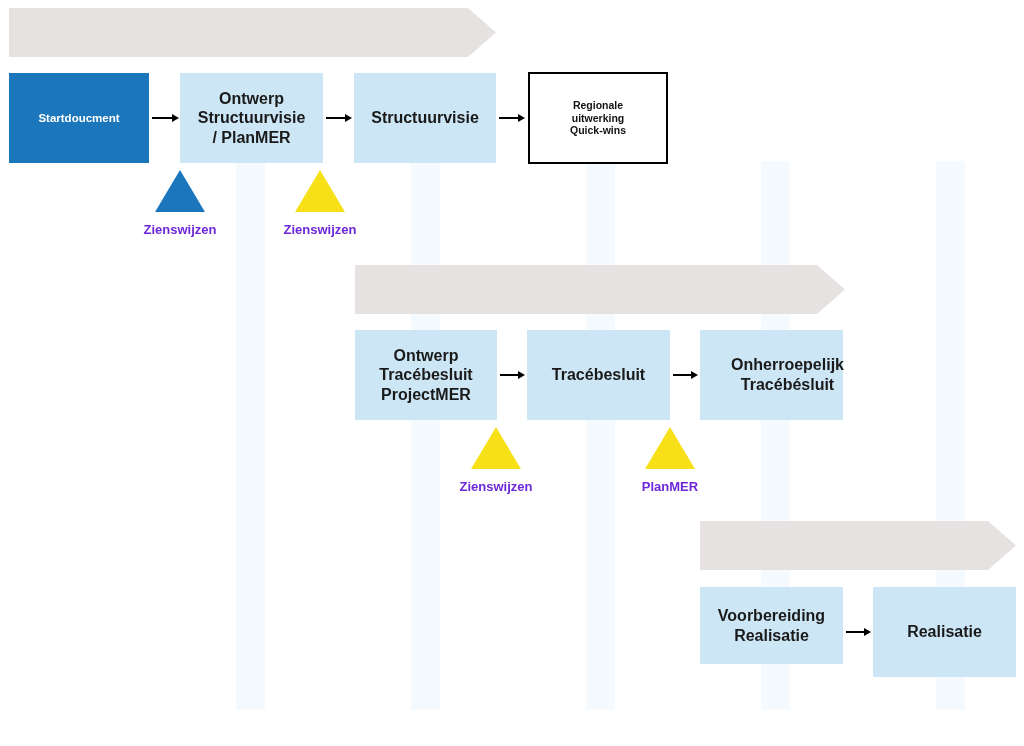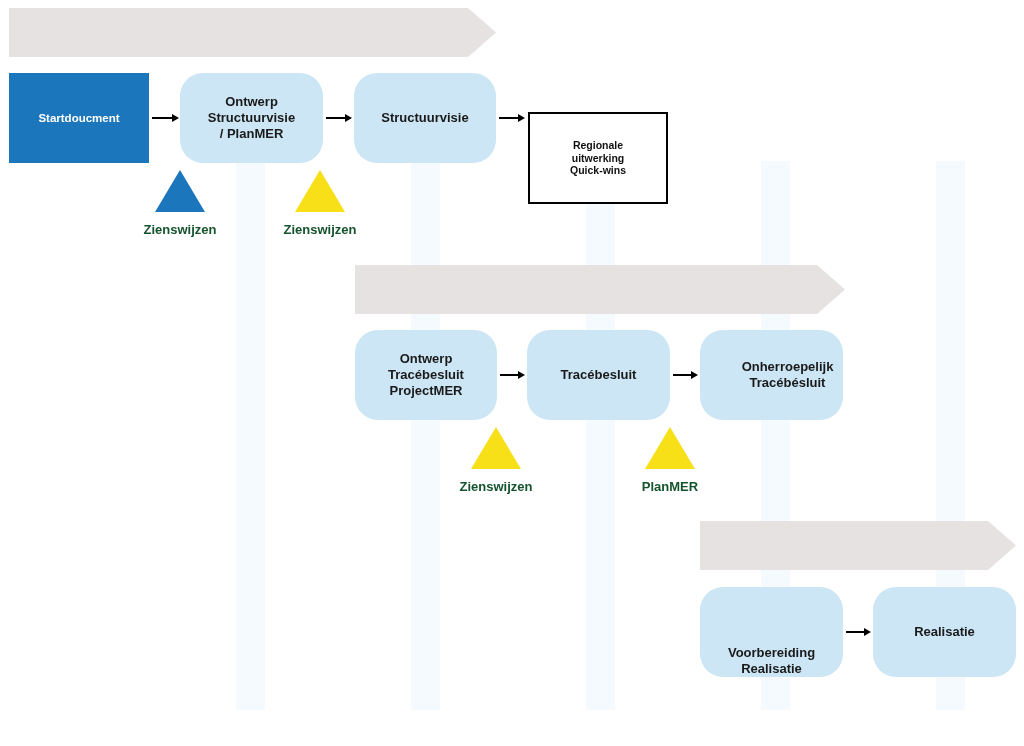--- a/index.html
+++ b/index.html
@@ -54,23 +54,22 @@
   }
   .box.primary {
     background: #1c76bc;
     color: #ffffff;
     font-size: 11.5px;
     font-weight: bold;
   }
   .box.light {
     background: #cce6f5;
     color: #1a1a1a;
-    font-size: 13px;
-    font-weight: bold;
-    border-radius: 23px;
+    font-size: 16px;
+    font-weight: bold;
   }
   .box.outline {
     background: #ffffff;
     color: #111111;
     font-size: 10.5px;
     font-weight: bold;
     border: 2.5px solid #000000;
   }
 
   
@@ -110,21 +109,21 @@
   .tri.yellow {
     border-left: 25px solid transparent;
     border-right: 25px solid transparent;
     border-bottom: 42px solid #f7e018;
   }
   .tri-label {
     position: absolute;
     z-index: 5;
     font-size: 13px;
     font-weight: bold;
-    color: #14532d;
+    color: #6d28d9;
     text-align: center;
     white-space: nowrap;
     transform: translateX(-50%);
   }
 </style>
 </head>
 <body>
 
 <div id="canvas">
 
@@ -160,21 +159,21 @@
 
   <div class="box light" style="left:354px; top:73px; width:142px; height:90px;">
     <span class="txt">Structuurvisie</span>
   </div>
 
   <div class="conn" style="left:499px; top:113px; width:26px;">
     <span class="shaft"></span>
     <span class="head"></span>
   </div>
 
-  <div class="box outline" style="left:528px; top:72px; width:140px; height:92px;margin-top:40px;">
+  <div class="box outline" style="left:528px; top:72px; width:140px; height:92px;">
     <span class="txt">Regionale
 uitwerking
 Quick-wins</span>
   </div>
 
   <div class="tri blue" style="left:155px; top:170px;"></div>
   <div class="tri-label" style="left:180px; top:222px;">Zienswijzen</div>
 
   <div class="tri yellow" style="left:295px; top:170px;"></div>
   <div class="tri-label" style="left:320px; top:222px;">Zienswijzen</div>
@@ -203,21 +202,21 @@
     <span class="txt">Onherroepelijk
 Tracébésluit</span>
   </div>
 
   <div class="tri yellow" style="left:471px; top:427px;"></div>
   <div class="tri-label" style="left:496px; top:479px;">Zienswijzen</div>
 
   <div class="tri yellow" style="left:645px; top:427px;"></div>
   <div class="tri-label" style="left:670px; top:479px;">PlanMER</div>
 
-  <div class="box light" style="left:700px; top:587px; width:143px; height:90px;align-items:flex-end;">
+  <div class="box light" style="left:700px; top:587px; width:143px; height:77px;">
     <span class="txt">Voorbereiding
 Realisatie</span>
   </div>
 
   <div class="conn" style="left:846px; top:627px; width:25px;">
     <span class="shaft"></span>
     <span class="head"></span>
   </div>
 
   <div class="box light" style="left:873px; top:587px; width:143px; height:90px;">

